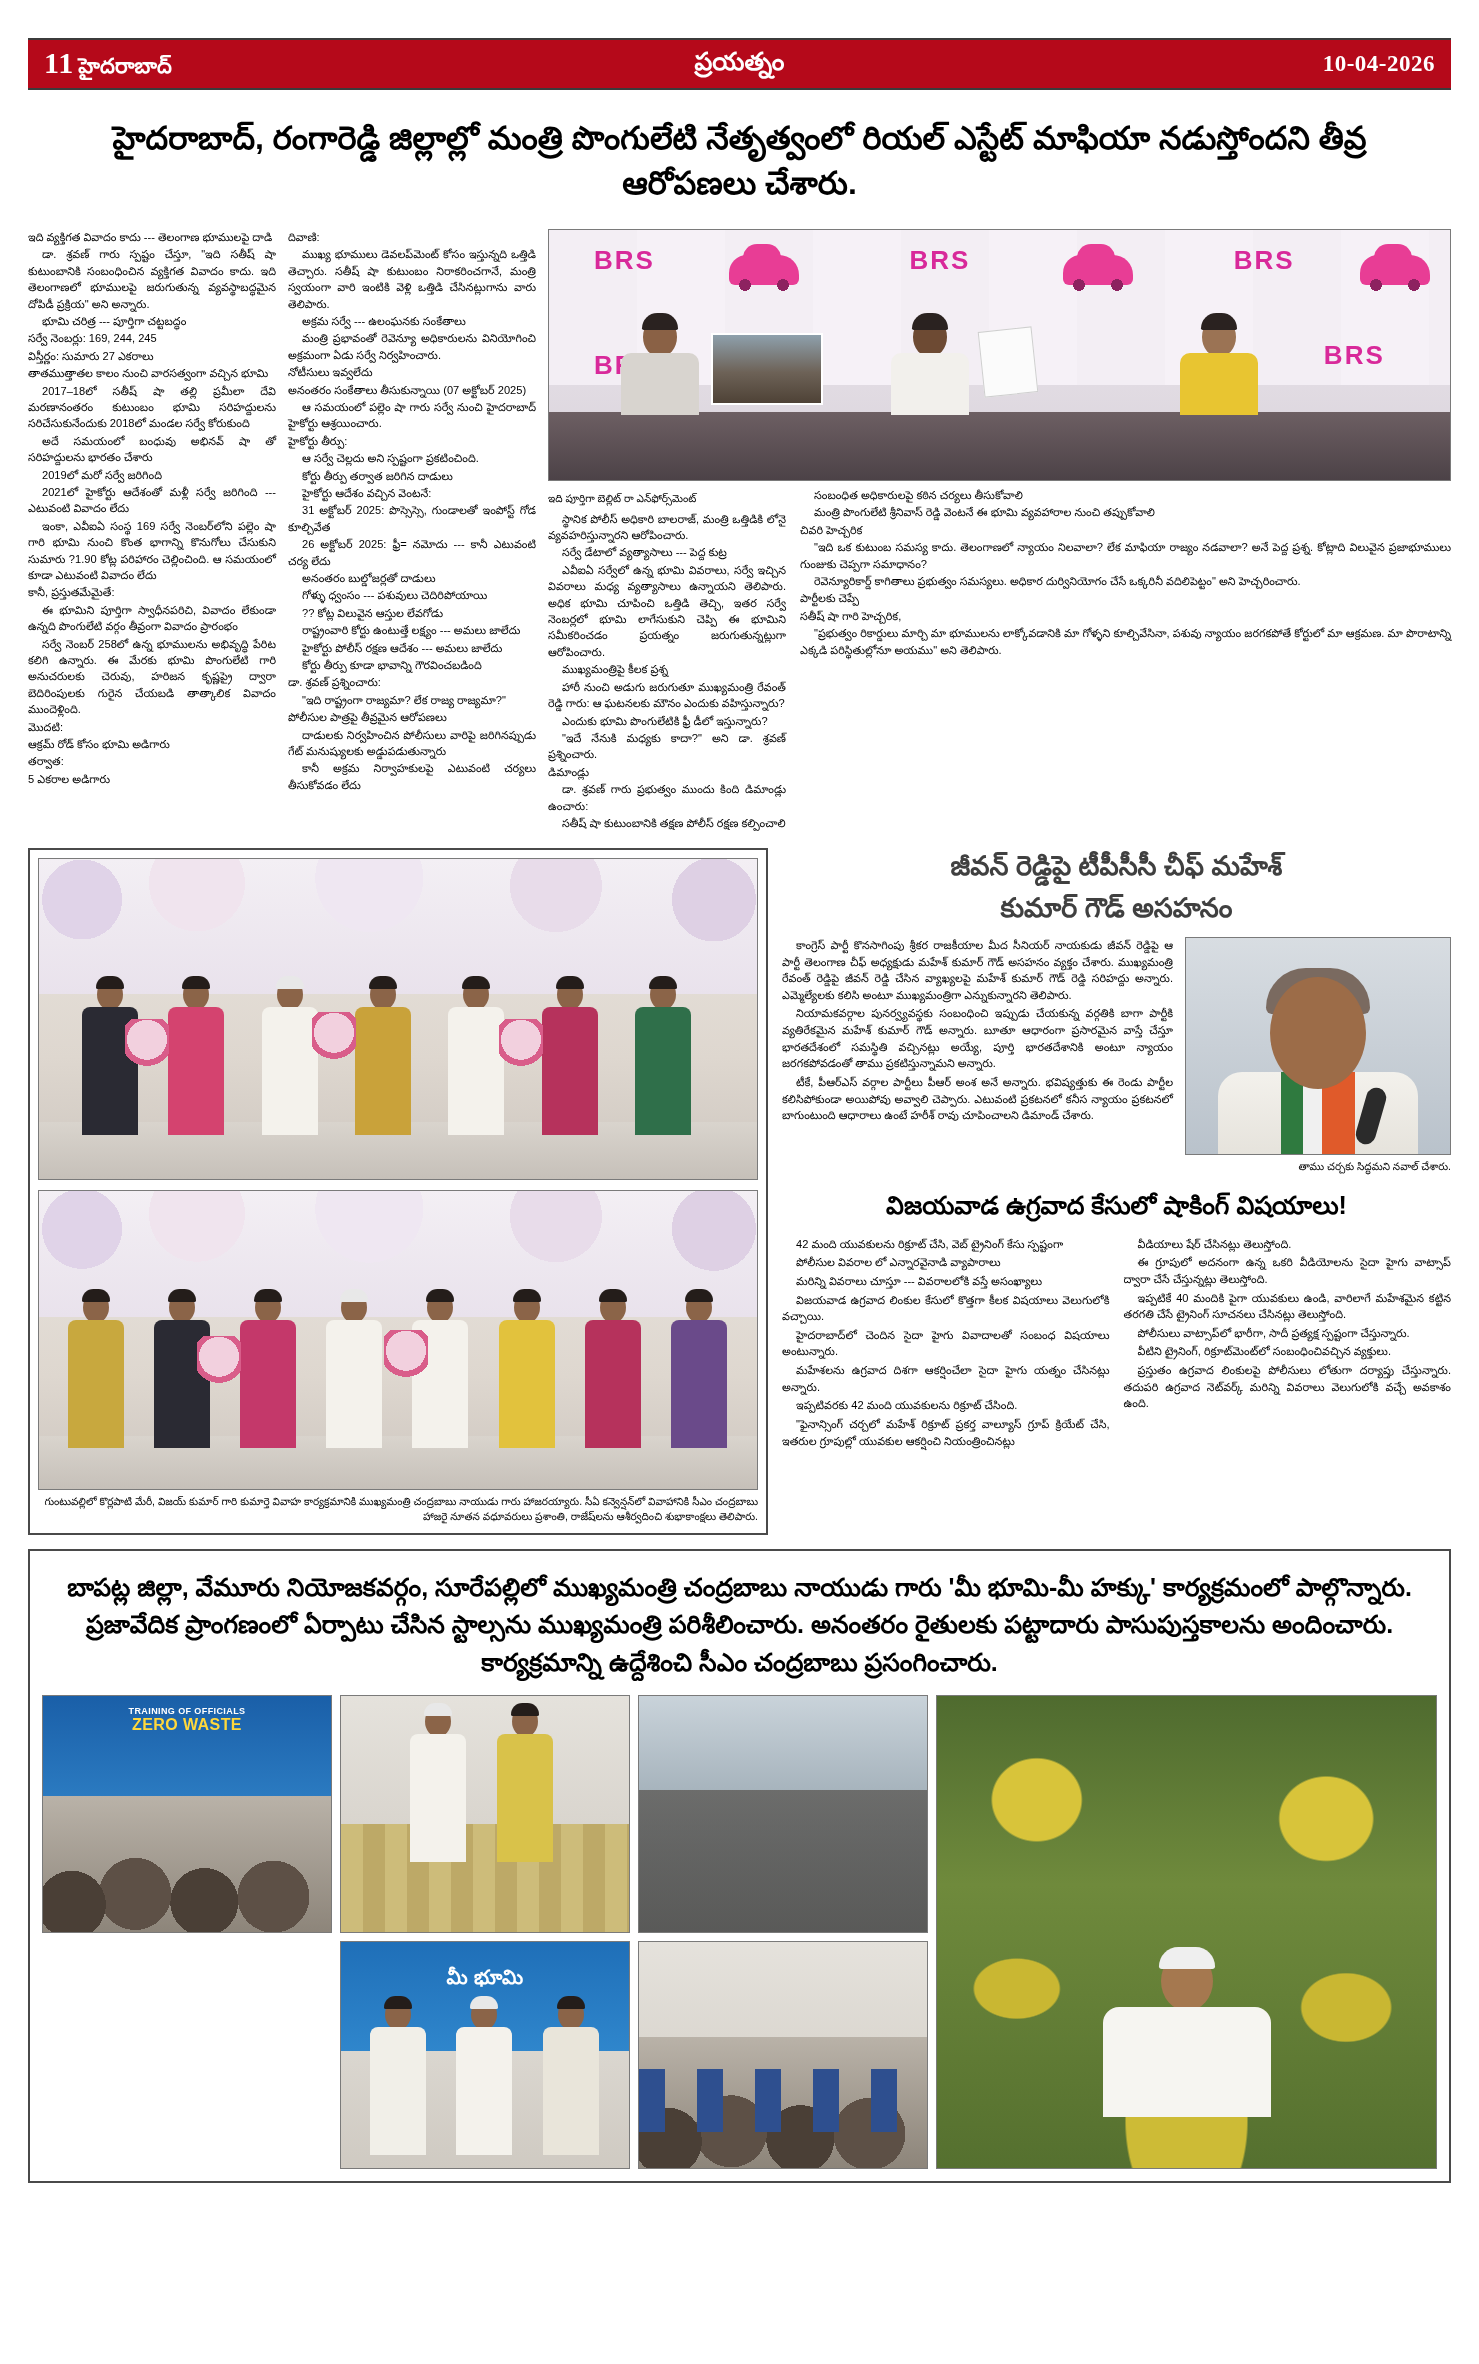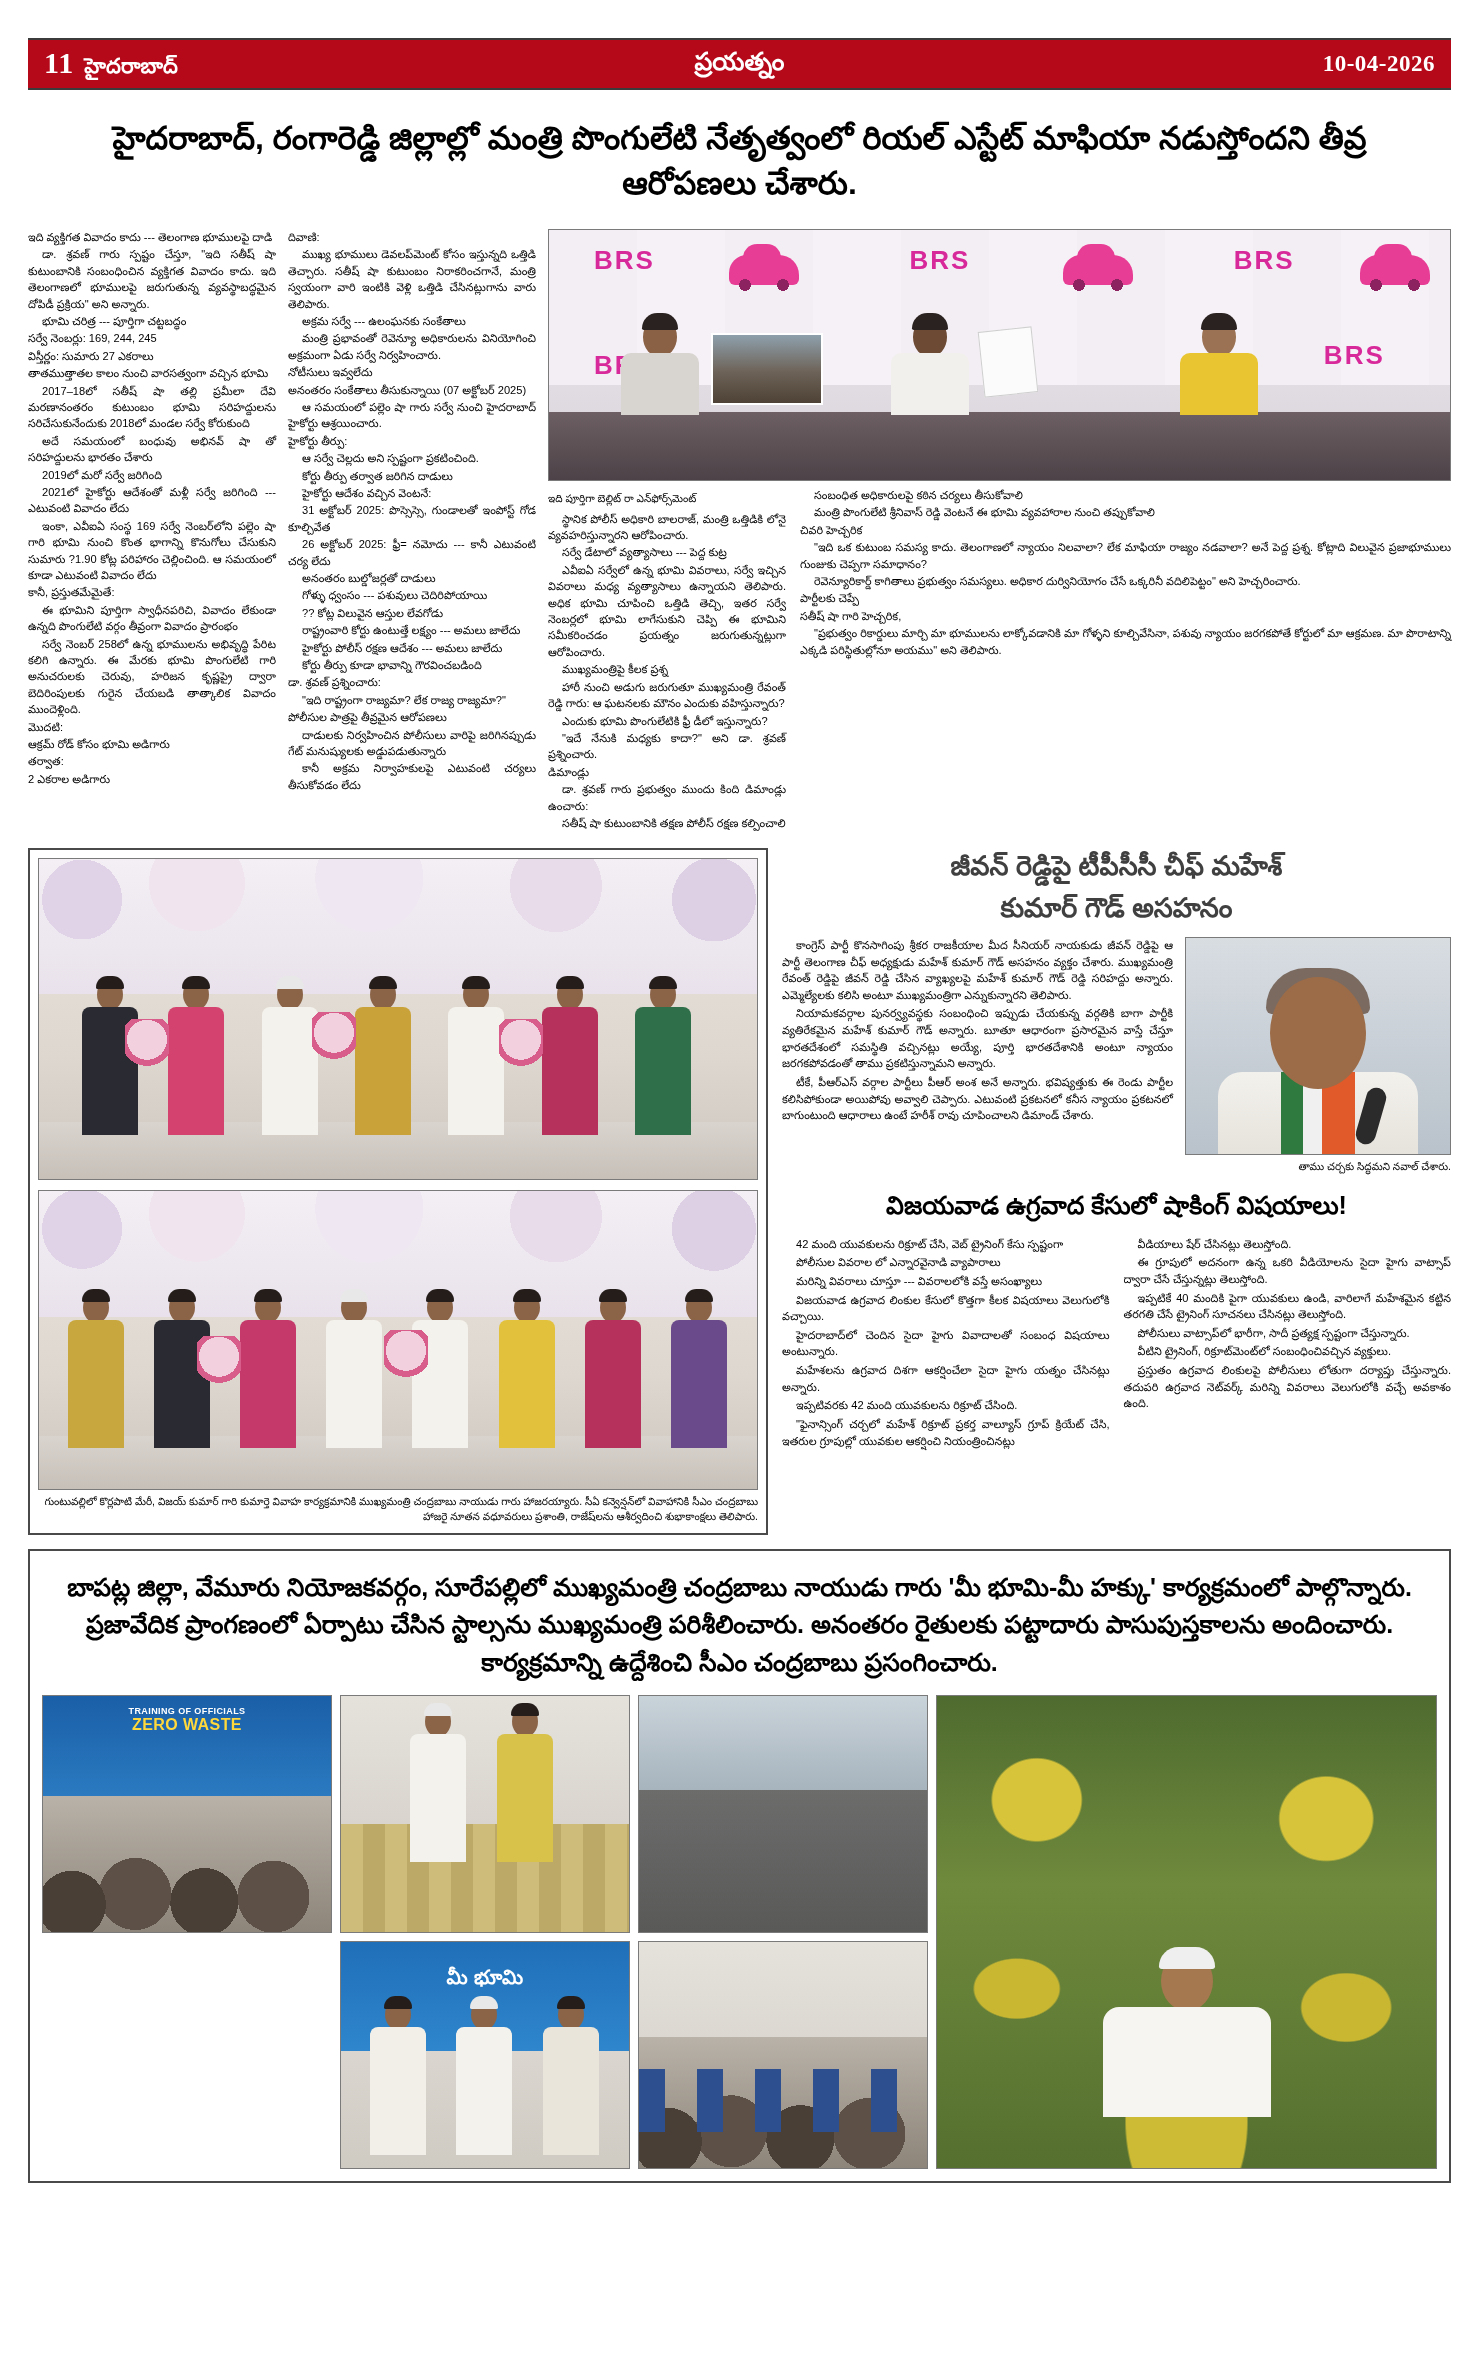--- a/index.html
+++ b/index.html
@@ -23,21 +23,21 @@
     margin-top: 38px;
     height: 52px;
     background: #b5091a;
     border-top: 2px solid #3b3b3b;
     border-bottom: 2px solid #3b3b3b;
     display: flex;
     align-items: center;
     padding: 0 16px;
     position: relative;
   }
-  .mast-left { display: flex; align-items: baseline; gap: 10px; color: #fff; }
+  .mast-left { display: flex; align-items: baseline; gap: 4px; color: #fff; }
   .page-num {
     font-size: 30px; font-weight: bold; letter-spacing: 1px;
     font-family: "Liberation Serif", serif;
   }
   .page-city { font-size: 21px; font-weight: bold; }
   .mast-center {
     position: absolute; left: 0; right: 0; text-align: center;
     color: #fff; font-size: 25px; font-weight: bold; pointer-events: none;
   }
   .mast-right {
@@ -376,21 +376,21 @@
       <p>అదే సమయంలో బంధువు అభినవ్ షా తో సరిహద్దులను భారతం చేశారు</p>
       <p>2019లో మరో సర్వే జరిగింది</p>
       <p>2021లో హైకోర్టు ఆదేశంతో మళ్లీ సర్వే జరిగింది --- ఎటువంటి వివాదం లేదు</p>
       <p>ఇంకా, ఎవీఐఏ సంస్థ 169 సర్వే నెంబర్‌లోని పల్లెం షా గారి భూమి నుంచి కొంత భాగాన్ని కొనుగోలు చేసుకుని సుమారు ?1.90 కోట్ల పరిహారం చెల్లించింది. ఆ సమయంలో కూడా ఎటువంటి వివాదం లేదు</p>
       <p class="noind">కానీ, ప్రస్తుతమేమైతే:</p>
       <p>ఈ భూమిని పూర్తిగా స్వాధీనపరిచి, వివాదం లేకుండా ఉన్నది పొంగులేటి వర్గం తీవ్రంగా వివాదం ప్రారంభం</p>
       <p>సర్వే నెంబర్ 258లో ఉన్న భూములను అభివృద్ధి పేరిట కలిగి ఉన్నారు. ఈ మేరకు భూమి పొంగులేటి గారి అనుచరులకు చెరువు, హరిజన కృష్ణప్రై ద్వారా బెదిరింపులకు గురైన చేయబడి తాత్కాలిక వివాదం ముందెళ్లింది.</p>
       <p class="noind">మొదటి:</p>
       <p class="noind">ఆక్రమ్ రోడ్ కోసం భూమి అడిగారు</p>
       <p class="noind">తర్వాత:</p>
-      <p class="noind">2 ఎకరాల అడిగారు</p>
+      <p class="noind">5 ఎకరాల అడిగారు</p>
     </div>
 
     <div class="col col-2">
       <p class="noind">దివాణి:</p>
       <p>ముఖ్య భూములు డెవలప్‌మెంట్ కోసం ఇస్తున్నది ఒత్తిడి తెచ్చారు. సతీష్ షా కుటుంబం నిరాకరించగానే, మంత్రి స్వయంగా వారి ఇంటికి వెళ్లి ఒత్తిడి చేసినట్లుగాను వారు తెలిపారు.</p>
       <p>అక్రమ సర్వే --- ఉలంఘనకు సంకేతాలు</p>
       <p>మంత్రి ప్రభావంతో రెవెన్యూ అధికారులను వినియోగించి అక్రమంగా ఏడు సర్వే నిర్వహించారు.</p>
       <p class="noind">నోటీసులు ఇవ్వలేదు</p>
       <p class="noind">అనంతరం సంకేతాలు తీసుకున్నాయి (07 అక్టోబర్ 2025)</p>
       <p>ఆ సమయంలో పల్లెం షా గారు సర్వే నుంచి హైదరాబాద్ హైకోర్టు ఆశ్రయించారు.</p>

